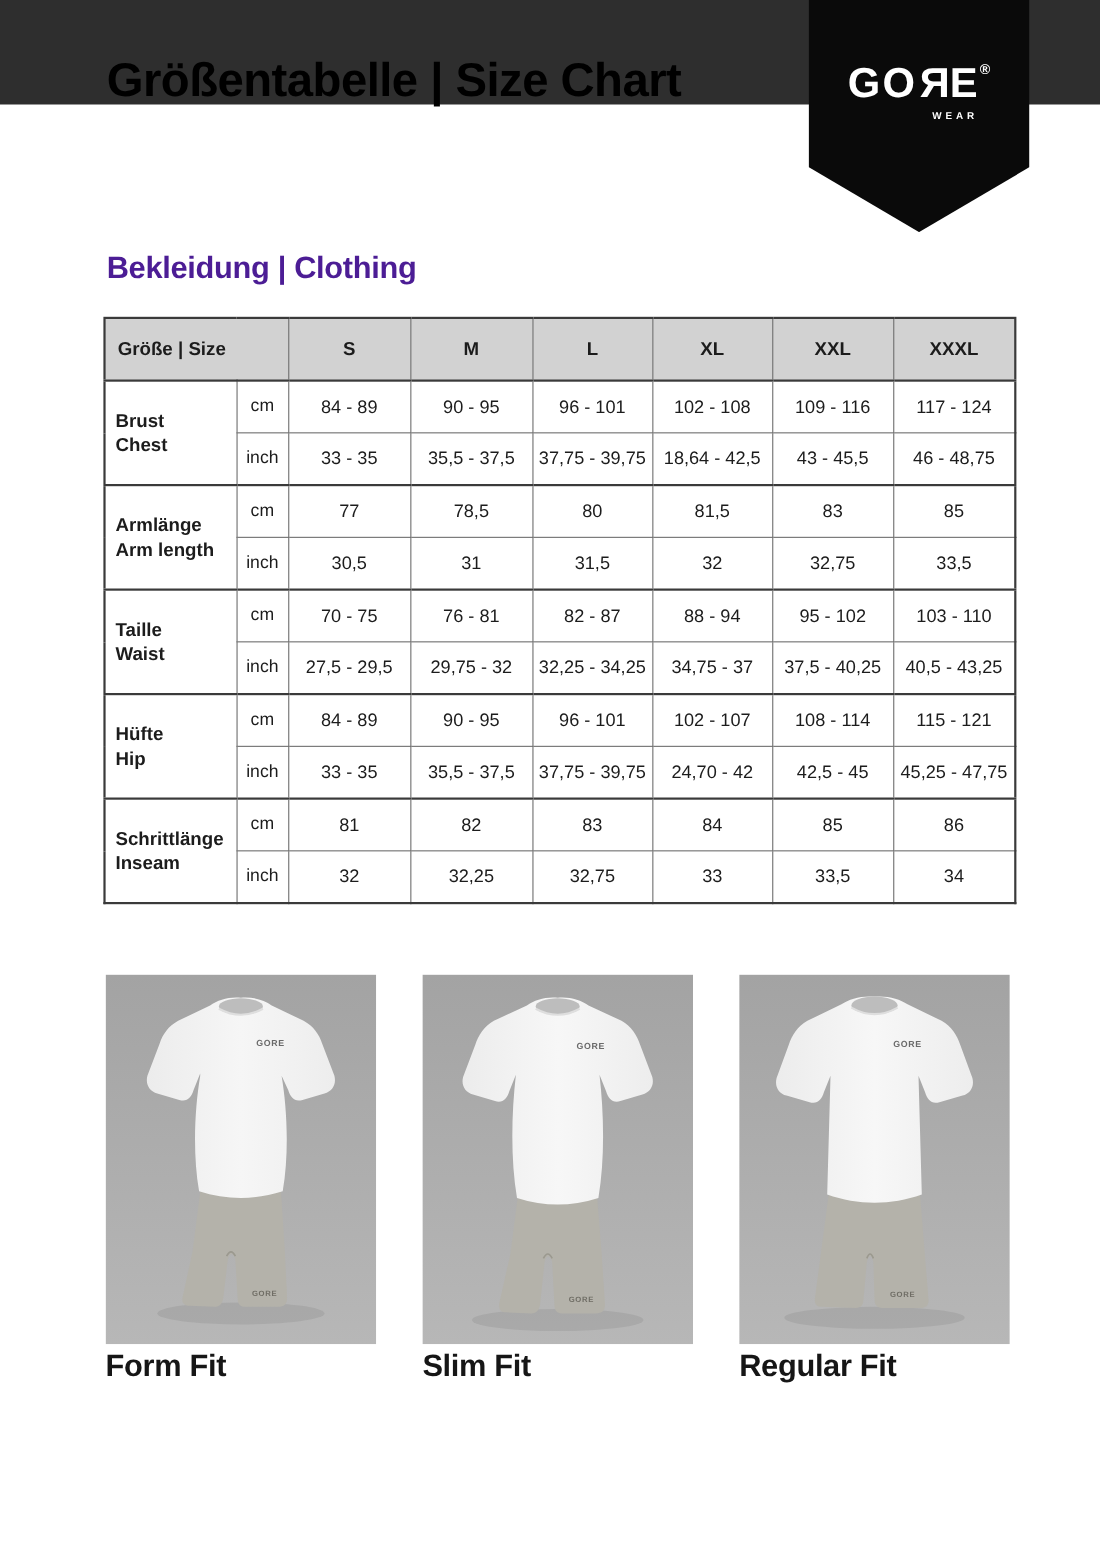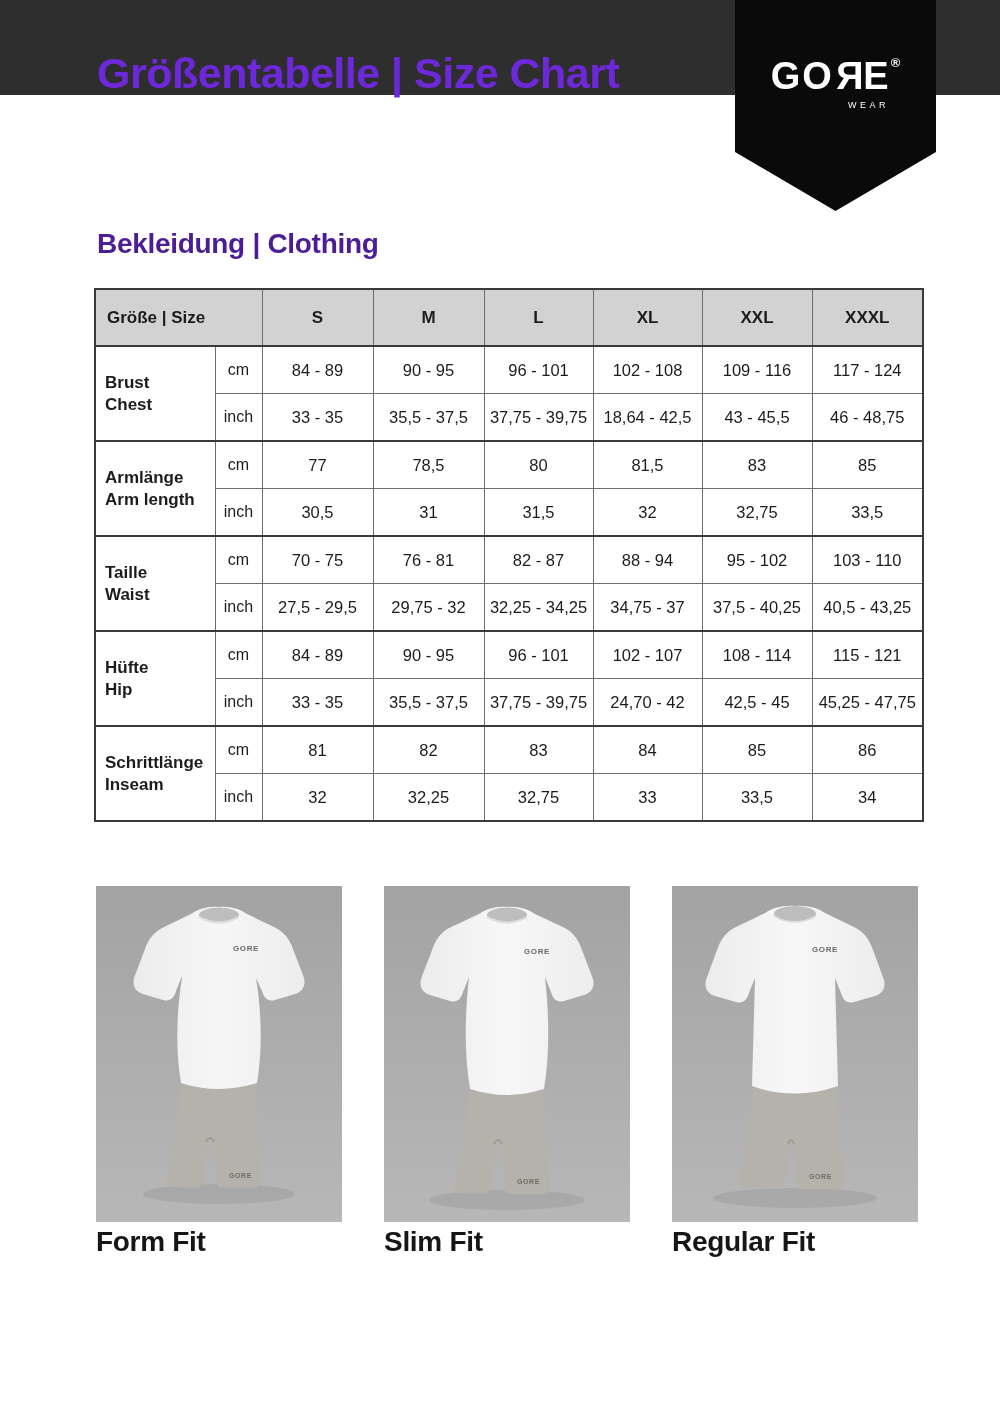--- a/index.html
+++ b/index.html
@@ -3,39 +3,39 @@
 <meta charset="utf-8">
 <style>
   html,body{margin:0;padding:0;background:#ffffff;}
   .page{
     position:relative;width:1000px;height:1415px;background:#ffffff;
     font-family:"Liberation Sans",sans-serif;color:#1c1c1c;overflow:hidden;
   }
   
   .topbar{position:absolute;left:0;top:0;width:1000px;height:95px;background:#2e2e2e;}
   .main-title{
-    position:absolute;left:97px;top:52px;font-size:43px;font-weight:bold;color:#6d28d9;
+    position:absolute;left:97px;top:52px;font-size:43px;font-weight:bold;color:#000000;
     letter-spacing:-0.5px;line-height:1;white-space:nowrap;
   }
   .sub-title{
     position:absolute;left:124px;top:111px;font-size:43px;font-weight:bold;color:#161616;
     letter-spacing:-0.5px;line-height:1;white-space:nowrap;
   }
   .banner{
     position:absolute;left:735px;top:0;width:201px;height:211px;background:#0a0a0a;
     clip-path:polygon(0 0,100% 0,100% 72%,50% 100%,0 72%);
   }
   .logo-line{
     position:absolute;left:0;top:57px;width:100%;text-align:center;color:#ffffff;
     font-size:38px;font-weight:bold;letter-spacing:2px;line-height:1;white-space:nowrap;
   }
   .logo-r{display:inline-block;transform:scaleX(-1);}
   .logo-reg{font-size:13px;letter-spacing:0;vertical-align:top;position:relative;top:-1px;}
   .logo-wear{
-    position:absolute;top:101px;right:47px;color:#ffffff;font-size:9px;font-weight:normal;
+    position:absolute;top:101px;right:47px;color:#ffffff;font-size:9px;font-weight:bold;
     letter-spacing:3.5px;line-height:1;margin-left:38px;
   }
   
   .section-heading{
     position:absolute;left:97px;top:228px;font-size:28px;font-weight:bold;color:#4c1d95;
     letter-spacing:-0.3px;white-space:nowrap;
   }
   
   table.size-table{
     position:absolute;left:94px;top:264px;width:828px;border-collapse:collapse;

